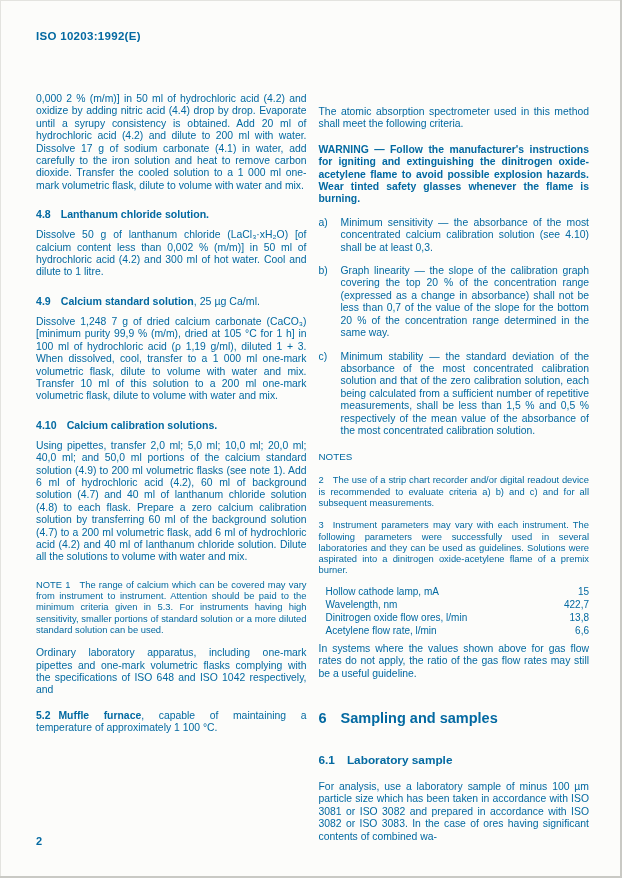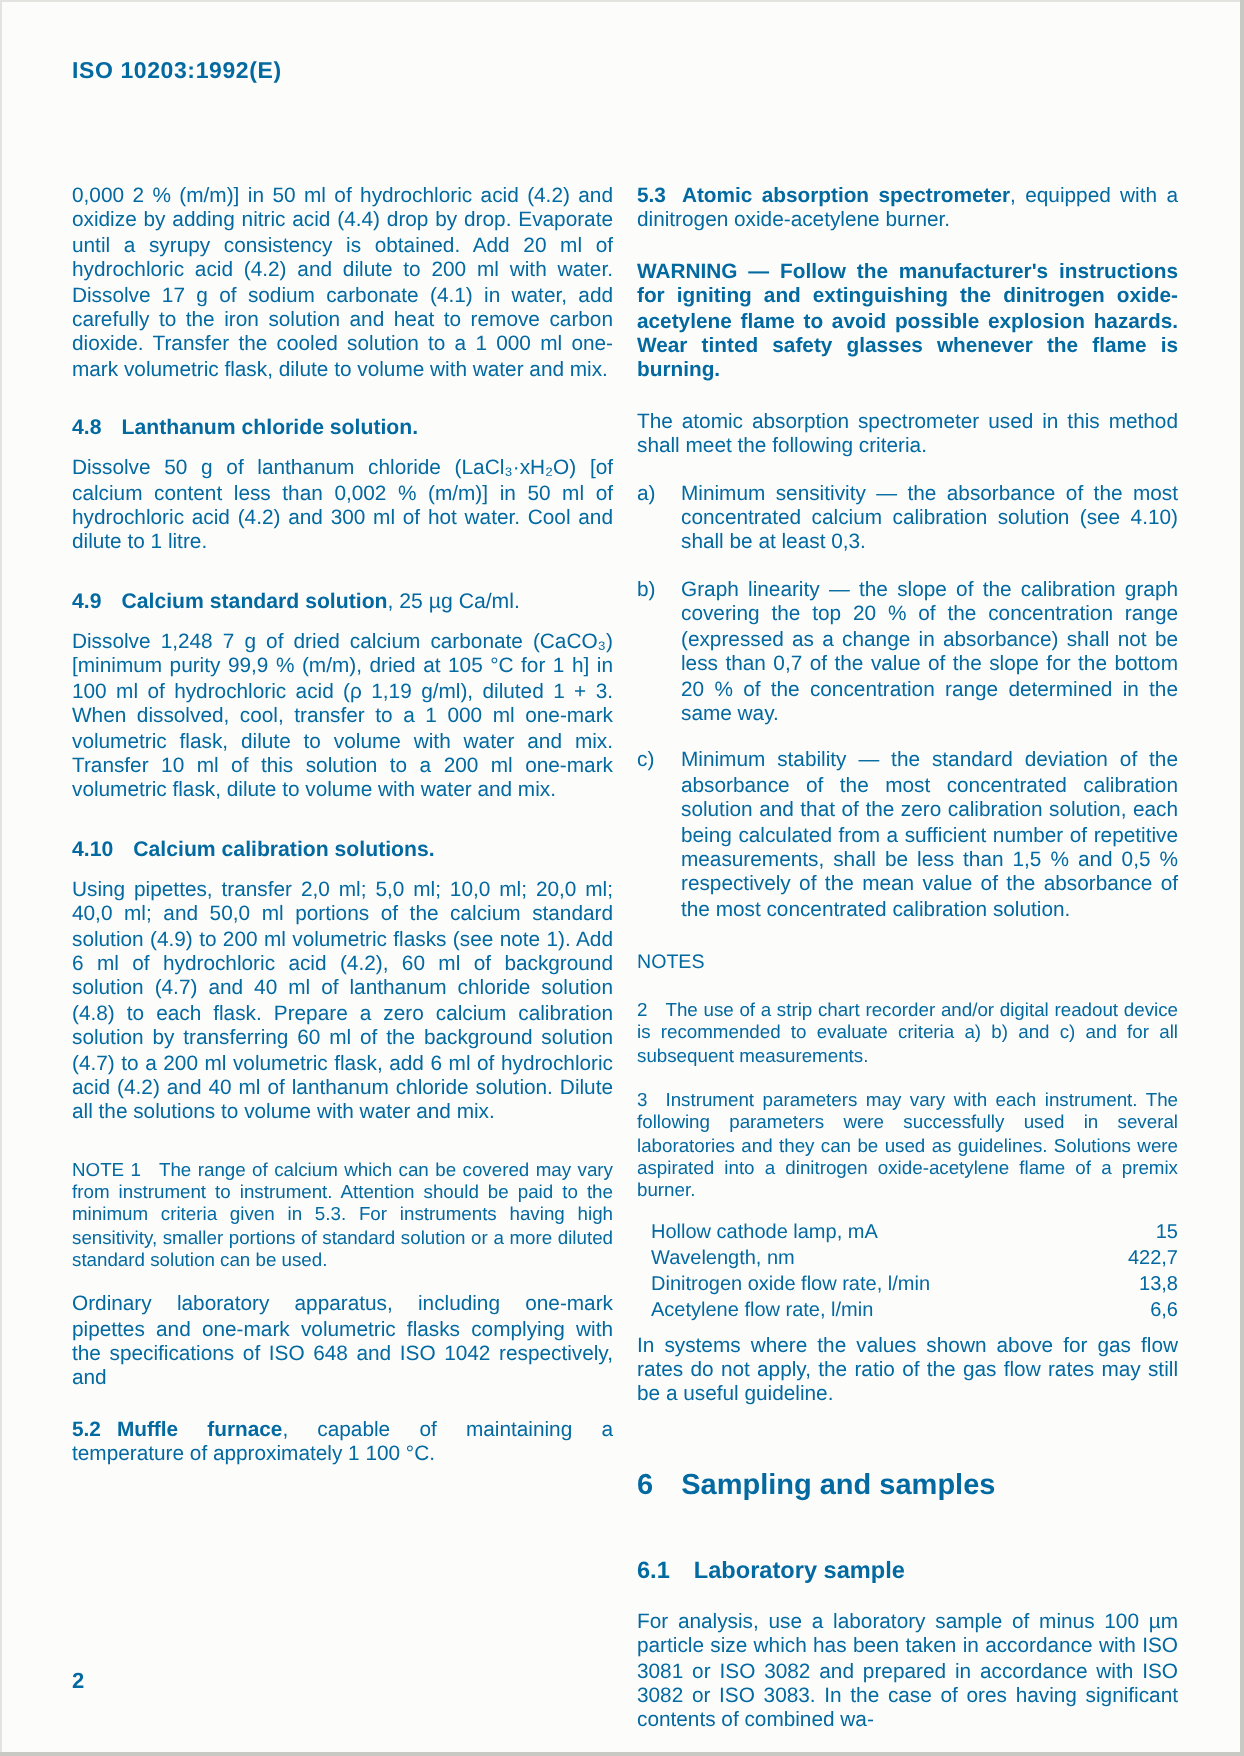--- a/index.html
+++ b/index.html
@@ -87,25 +87,24 @@
 
       <p class="note" style="margin-top:15px"><span class="note-label">NOTE 1</span><span>The range of calcium which can be covered may vary from instrument to instrument. Attention should be paid to the minimum criteria given in 5.3. For instruments having high sensitivity, smaller portions of standard solution or a more diluted standard solution can be used.</span></p>
 
       <p class="body" style="margin-top:12px">Ordinary laboratory apparatus, including one-mark pipettes and one-mark volumetric flasks complying with the specifications of ISO 648 and ISO 1042 respectively, and</p>
 
 
       <p class="inline-head"><span class="num">5.2</span><span class="ttl">Muffle furnace</span><span>, capable of maintaining a temperature of approximately 1 100 °C.</span></p>
     </div>
 
     <div class="col">
-      <p class="inline-head" style="margin-top:0"><span class="num">5.3</span><span class="ttl">Atomic absorption spectrometer</span><span>, equipped with a dinitrogen oxide-acetylene burner.</span></p>
+
+      <p class="body" style="margin-top:13px">The atomic absorption spectrometer used in this method shall meet the following criteria.</p>
 
       <p class="body warning">WARNING — Follow the manufacturer's instructions for igniting and extinguishing the dinitrogen oxide-acetylene flame to avoid possible explosion hazards. Wear tinted safety glasses whenever the flame is burning.</p>
-
-      <p class="body" style="margin-top:13px">The atomic absorption spectrometer used in this method shall meet the following criteria.</p>
 
       <div class="li">
         <span class="marker">a)</span>
         <span class="li-text">Minimum sensitivity — the absorbance of the most concentrated calcium calibration solution (see 4.10) shall be at least 0,3.</span>
       </div>
       <div class="li">
         <span class="marker">b)</span>
         <span class="li-text">Graph linearity — the slope of the calibration graph covering the top 20 % of the concentration range (expressed as a change in absorbance) shall not be less than 0,7 of the value of the slope for the bottom 20 % of the concentration range determined in the same way.</span>
       </div>
       <div class="li">
@@ -122,21 +121,21 @@
       <div class="ptable">
         <div class="prow">
           <span class="plabel">Hollow cathode lamp, mA</span>
           <span class="pvalue">15</span>
         </div>
         <div class="prow">
           <span class="plabel">Wavelength, nm</span>
           <span class="pvalue">422,7</span>
         </div>
         <div class="prow">
-          <span class="plabel">Dinitrogen oxide flow rate, l/min</span>
+          <span class="plabel">Dinitrogen oxide flow ores, l/min</span>
           <span class="pvalue">13,8</span>
         </div>
         <div class="prow">
           <span class="plabel">Acetylene flow rate, l/min</span>
           <span class="pvalue">6,6</span>
         </div>
       </div>
 
       <p class="body" style="margin-top:6px">In systems where the values shown above for gas flow rates do not apply, the ratio of the gas flow rates may still be a useful guideline.</p>
 

